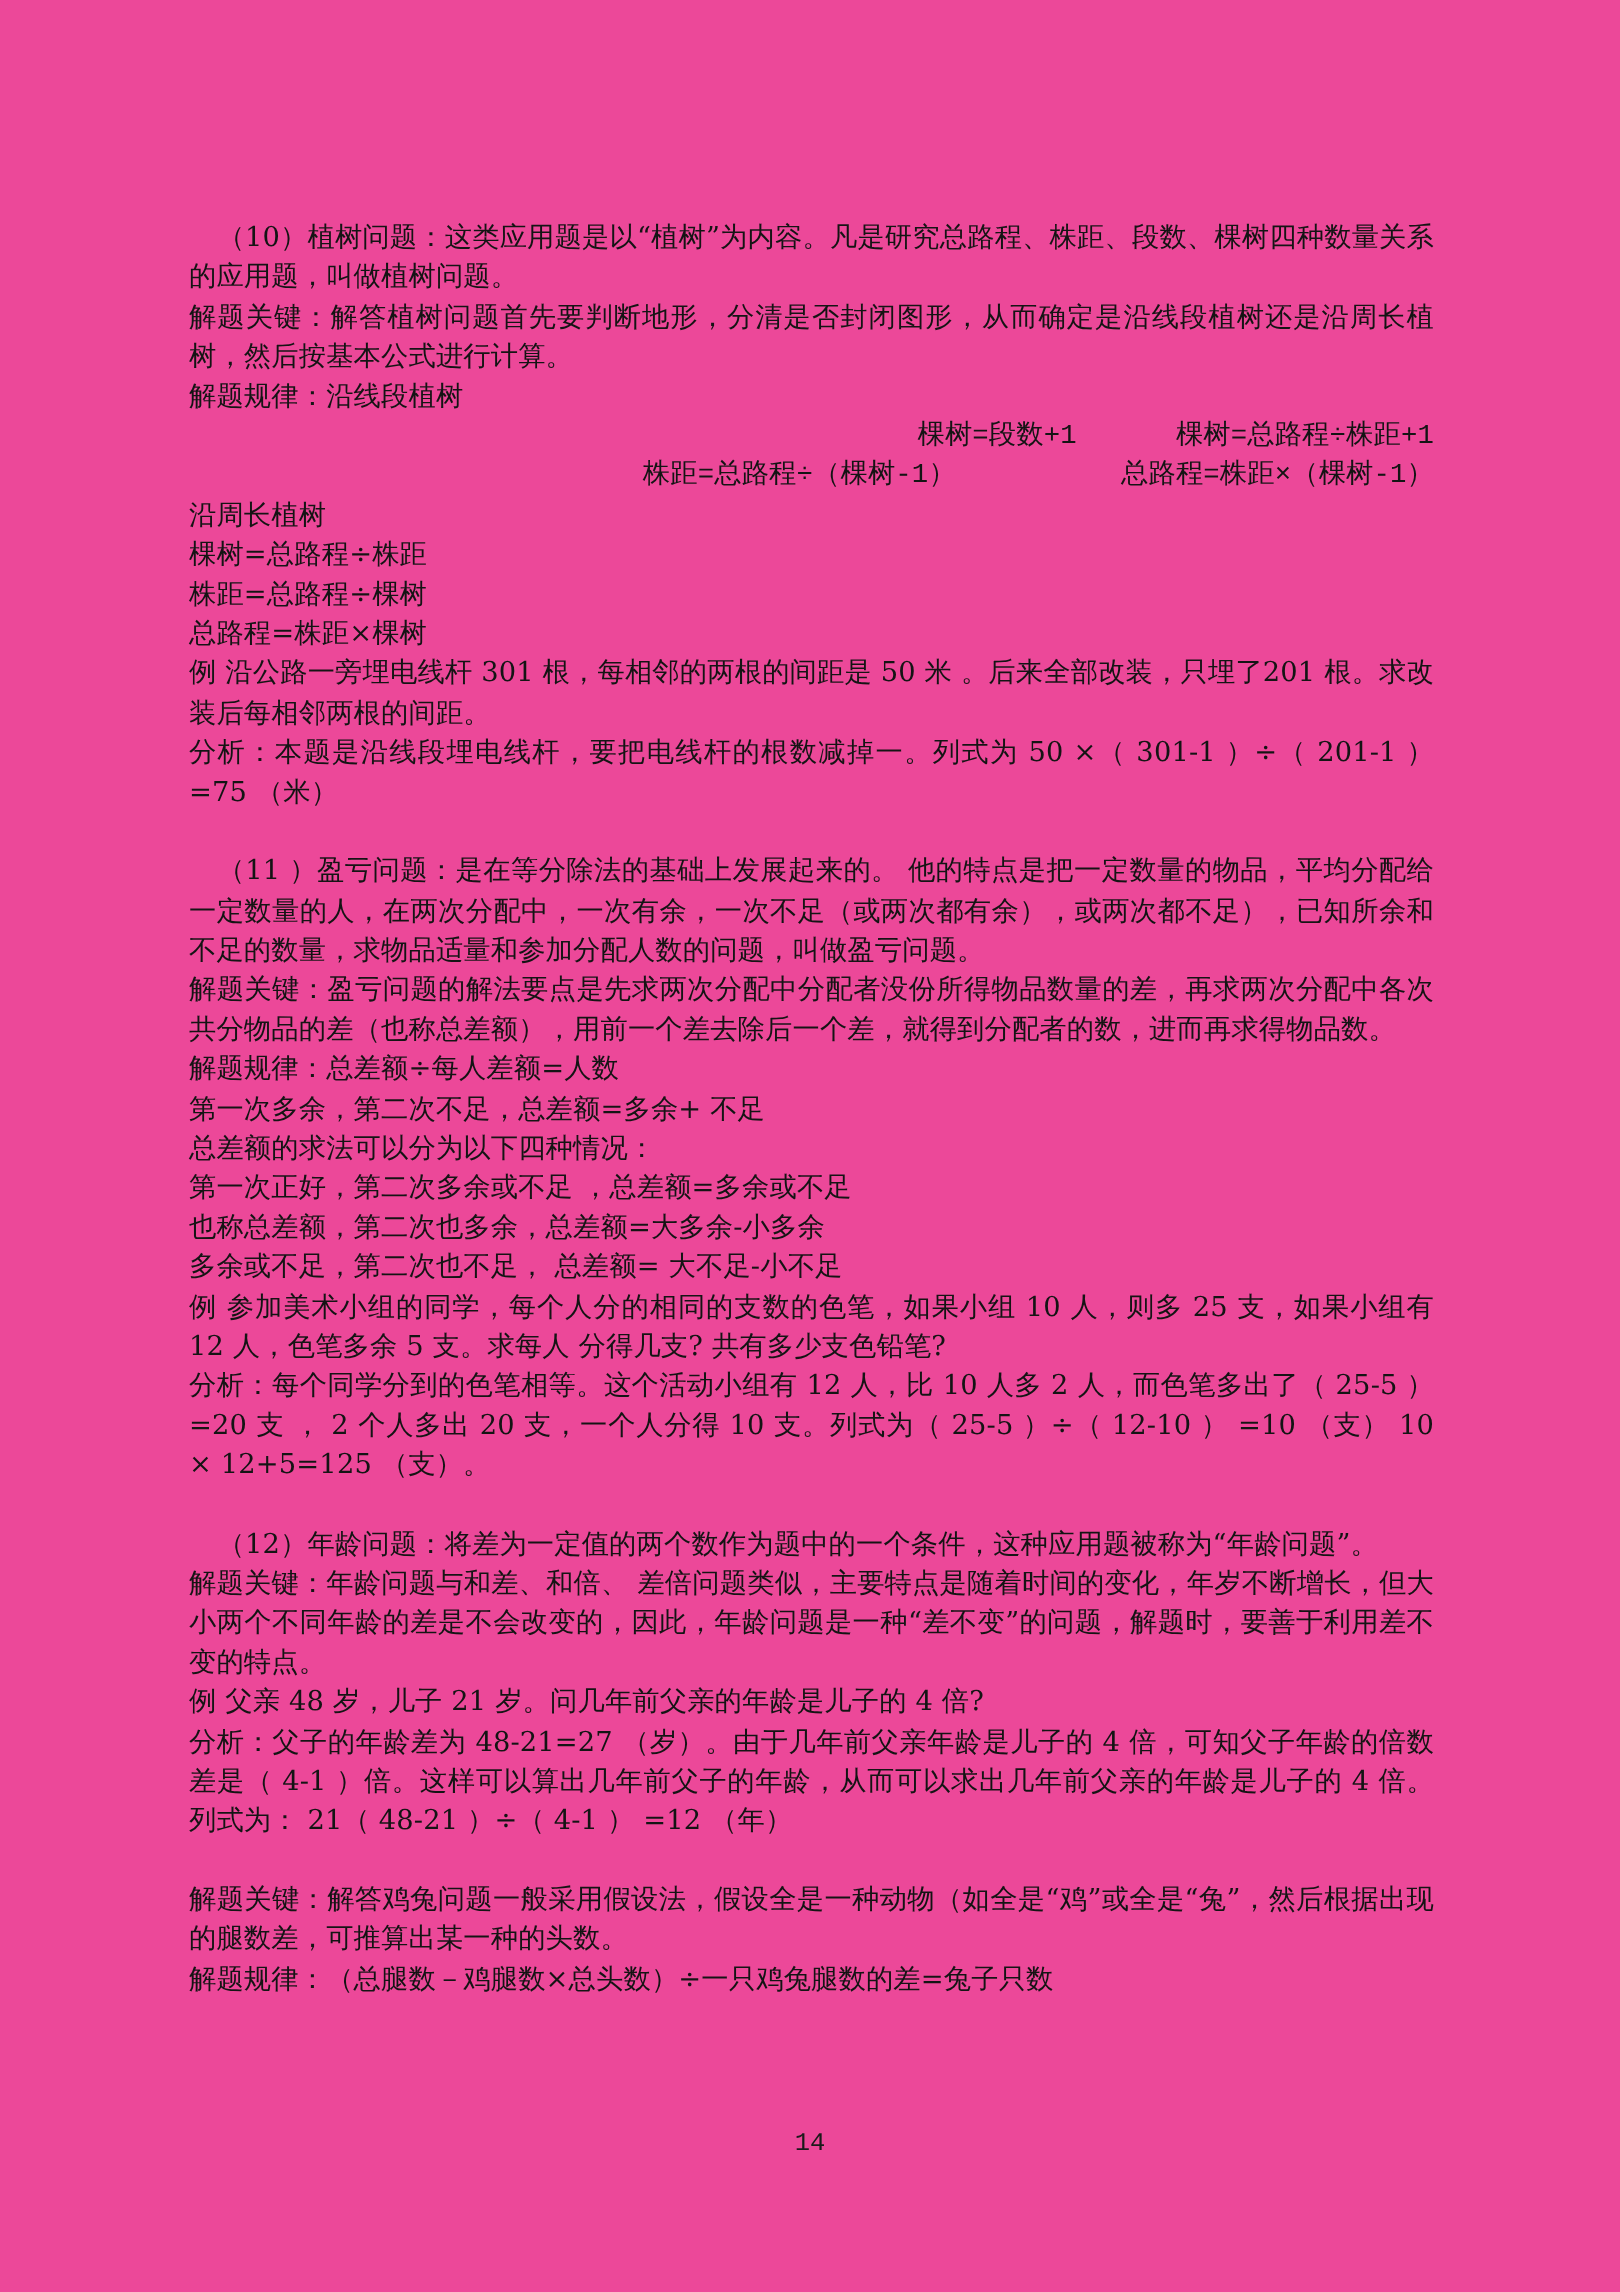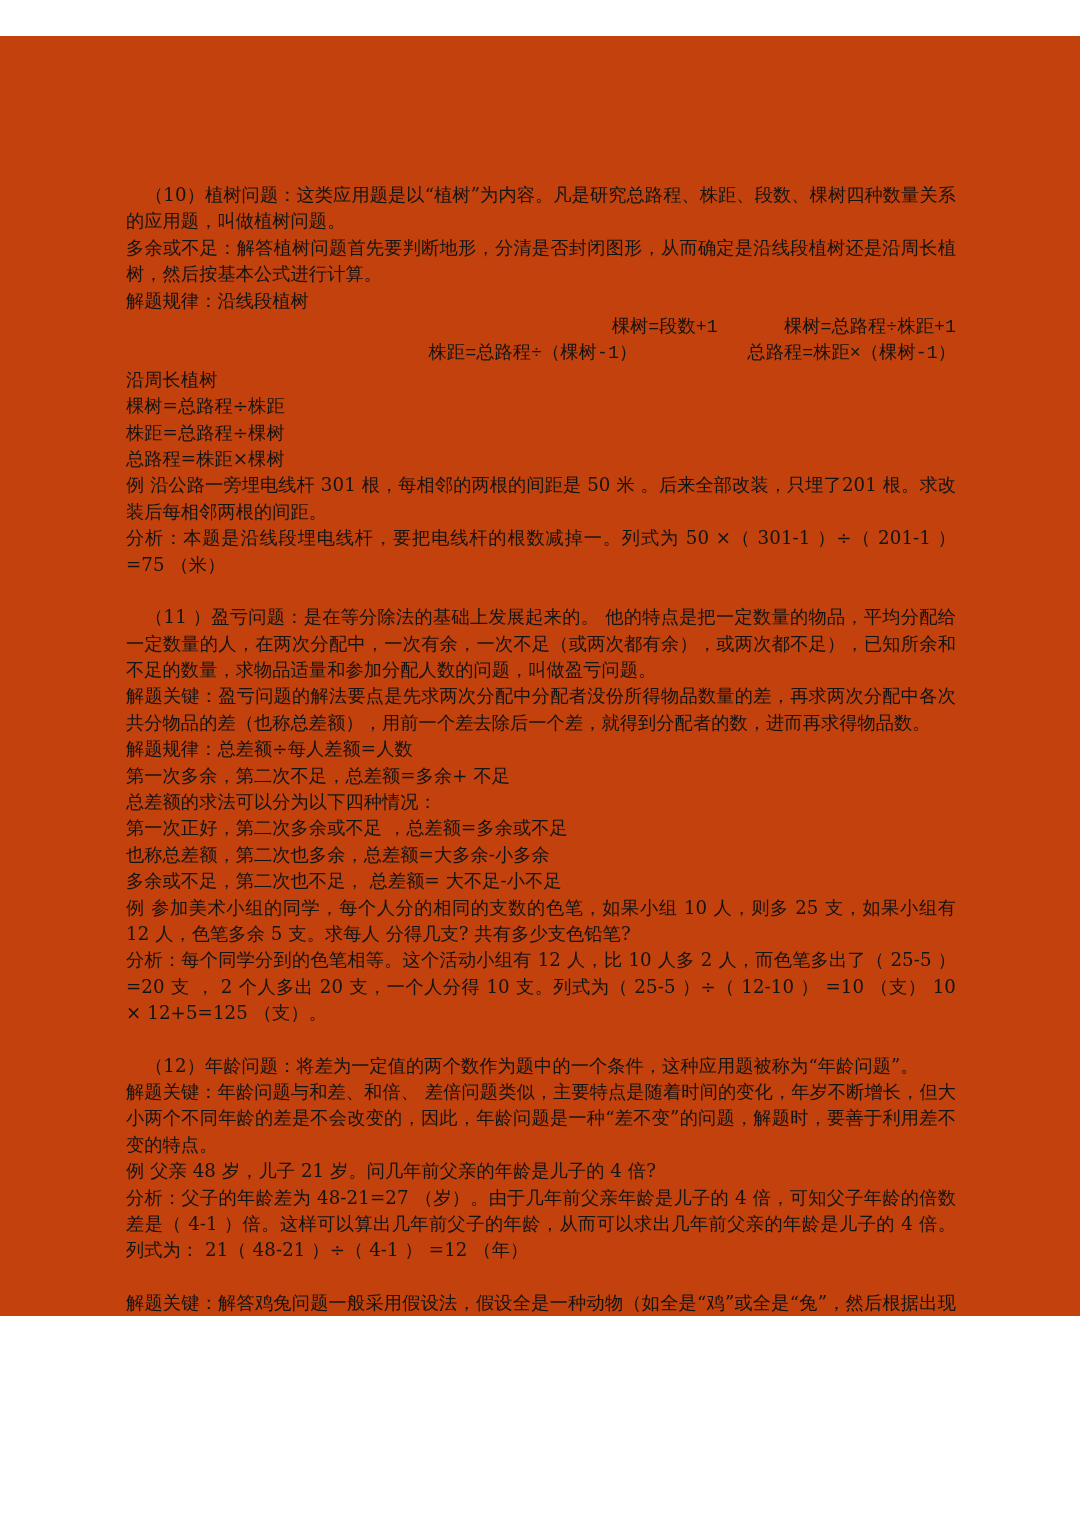--- a/index.html
+++ b/index.html
@@ -8,25 +8,24 @@
     padding: 0;
     background: #ffffff;
   }
   body {
     font-family: "DejaVu Serif", "Liberation Serif", serif;
     color: #1a1a1a;
   }
   .page {
     position: relative;
     width: 1080px;
-    height: 1280px;
-    background: #c2410c;
+    height: 1528px;
+    background: #ec4899;
     overflow: hidden;
     box-sizing: border-box;
-    margin-top: 36px;
   }
   .content {
     position: absolute;
     left: 126px;
     top: 146px;
     width: 830px;
   }
   .para {
     margin: 0;
     font-size: 18.2px;
@@ -64,21 +63,21 @@
 </style>
 </head>
 <body>
 
 <div class="page">
 
   <div class="content">
 
     <div>
       <p class="para indent flow">（10）植树问题：这类应用题是以“植树”为内容。凡是研究总路程、株距、段数、棵树四种数量关系的应用题，叫做植树问题。</p>
-      <p class="para flow">多余或不足：解答植树问题首先要判断地形，分清是否封闭图形，从而确定是沿线段植树还是沿周长植树，然后按基本公式进行计算。</p>
+      <p class="para flow">解题关键：解答植树问题首先要判断地形，分清是否封闭图形，从而确定是沿线段植树还是沿周长植树，然后按基本公式进行计算。</p>
       <p class="para">解题规律：沿线段植树</p>
       <p class="para nowrapline">棵树=段数+1      棵树=总路程÷株距+1</p>
       <p class="para nowrapline">株距=总路程÷（棵树-1）          总路程=株距×（棵树-1）</p>
       <p class="para">沿周长植树</p>
       <p class="para">棵树=总路程÷株距</p>
       <p class="para">株距=总路程÷棵树</p>
       <p class="para">总路程=株距×棵树</p>
       <p class="para flow">例 沿公路一旁埋电线杆 301 根，每相邻的两根的间距是 50 米 。后来全部改装，只埋了201 根。求改装后每相邻两根的间距。</p>
       <p class="para flow">分析：本题是沿线段埋电线杆，要把电线杆的根数减掉一。列式为 50 ×（ 301-1 ）÷（ 201-1 ）=75 （米）</p>
     </div>

